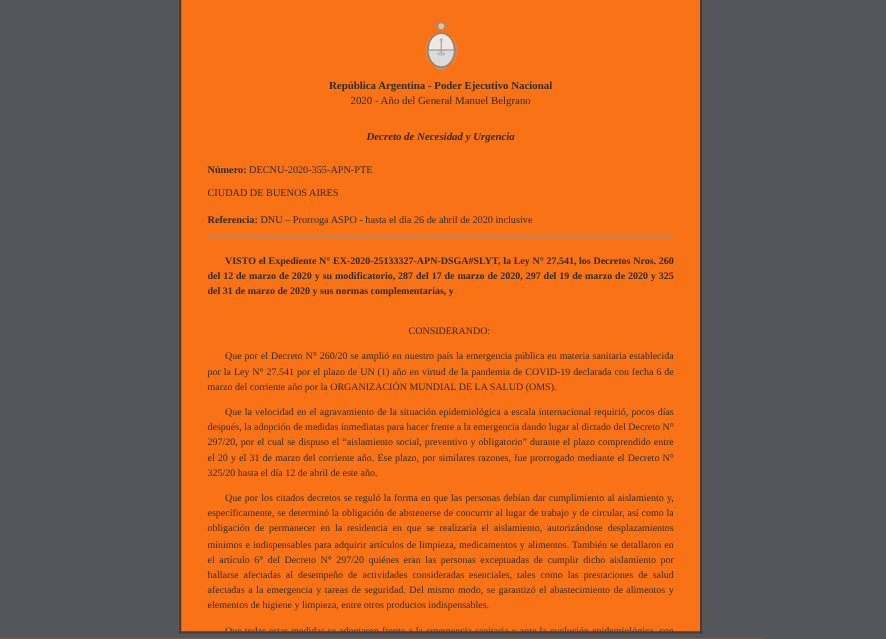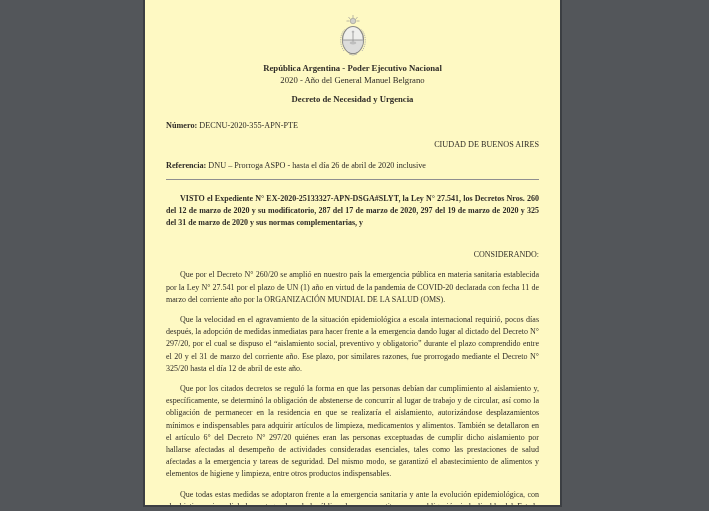--- a/index.html
+++ b/index.html
@@ -7,45 +7,45 @@
     width: 709px; height: 511px;
     background: #53565A;
     font-family: "Liberation Serif", serif;
     color: #302d28;
     overflow: hidden;
   }
   .stage { position: relative; width: 709px; height: 511px; }
   .page {
     position: absolute; left: 143px; top: 0;
     width: 419px; height: 507px;
-    background: #fef9c3;
+    background: #f97316;
     border-left: 2px solid #3c3f43;
     border-right: 2px solid #3c3f43;
     border-bottom: 2px solid #3c3f43;
     box-sizing: border-box;
     padding: 12px 21px 0 21px;
     overflow: hidden;
   }
   .center { text-align: center; }
   .arms { width: 34px; height: 46px; margin: 2px auto 0 auto; display: block; }
   .org   { font-weight: bold; font-size: 8.7px; line-height: 11px; margin-top: 3px; }
   .year  { font-size: 8.7px; line-height: 11px; margin-top: 1px; }
-  .doctype { font-weight: bold; font-size: 8.7px; line-height: 11px; margin-top: 8px; }
+  .doctype { font-weight: bold; font-size: 8.7px; line-height: 11px; margin-top: 18px; font-style: italic; }
   .numero { font-size: 8.2px; margin-top: 16px; }
   .label { font-weight: bold; }
-  .placedate { text-align: right; font-size: 8.2px; line-height: 11.5px; margin-top: 9px; }
+  .placedate { font-size: 8.2px; line-height: 11.5px; margin-top: 9px; }
   .ref { font-size: 8.2px; margin-top: 10px; }
   .divider { border: none; border-top: 1px solid #8f8f8f; margin: 9px 0 0 0; height: 0; }
   .doc-body p {
     font-size: 8px; line-height: 12.2px;
     text-align: justify; text-indent: 14px;
     margin: 8px 0 0 0;
   }
   .doc-body p.visto { margin-top: 13px; font-weight: bold; }
-  .doc-body p.considerando { margin-top: 20px; text-align: right; font-family: Liberation Serif, serif; }
+  .doc-body p.considerando { margin-top: 20px; text-align: center; font-family: Liberation Serif, serif; }
 </style>
 </head>
 <body>
 
 <div class="stage">
   <div class="page">
 
     <svg class="arms" viewBox="0 0 60 92" xmlns="http://www.w3.org/2000/svg">
       <g stroke="#8d8d8d" stroke-width="1.4" opacity="0.85">
         <line x1="30" y1="2" x2="30" y2="8"></line>
@@ -82,20 +82,20 @@
     <div class="ref">
       <span class="label">Referencia:</span>
       <span>DNU – Prorroga ASPO - hasta el día 26 de abril de 2020 inclusive</span>
     </div>
 
     <hr class="divider">
 
     <div class="doc-body">
       <p class="visto">VISTO el Expediente N° EX-2020-25133327-APN-DSGA#SLYT, la Ley N° 27.541, los Decretos Nros. 260 del 12 de marzo de 2020 y su modificatorio, 287 del 17 de marzo de 2020, 297 del 19 de marzo de 2020 y 325 del 31 de marzo de 2020 y sus normas complementarias, y</p>
       <p class="considerando">CONSIDERANDO:</p>
-      <p>Que por el Decreto N° 260/20 se amplió en nuestro país la emergencia pública en materia sanitaria establecida por la Ley N° 27.541 por el plazo de UN (1) año en virtud de la pandemia de COVID-20 declarada con fecha 11 de marzo del corriente año por la ORGANIZACIÓN MUNDIAL DE LA SALUD (OMS).</p>
+      <p>Que por el Decreto N° 260/20 se amplió en nuestro país la emergencia pública en materia sanitaria establecida por la Ley N° 27.541 por el plazo de UN (1) año en virtud de la pandemia de COVID-19 declarada con fecha 6 de marzo del corriente año por la ORGANIZACIÓN MUNDIAL DE LA SALUD (OMS).</p>
       <p>Que la velocidad en el agravamiento de la situación epidemiológica a escala internacional requirió, pocos días después, la adopción de medidas inmediatas para hacer frente a la emergencia dando lugar al dictado del Decreto N° 297/20, por el cual se dispuso el “aislamiento social, preventivo y obligatorio” durante el plazo comprendido entre el 20 y el 31 de marzo del corriente año. Ese plazo, por similares razones, fue prorrogado mediante el Decreto N° 325/20 hasta el día 12 de abril de este año.</p>
       <p>Que por los citados decretos se reguló la forma en que las personas debían dar cumplimiento al aislamiento y, específicamente, se determinó la obligación de abstenerse de concurrir al lugar de trabajo y de circular, así como la obligación de permanecer en la residencia en que se realizaría el aislamiento, autorizándose desplazamientos mínimos e indispensables para adquirir artículos de limpieza, medicamentos y alimentos. También se detallaron en el artículo 6° del Decreto N° 297/20 quiénes eran las personas exceptuadas de cumplir dicho aislamiento por hallarse afectadas al desempeño de actividades consideradas esenciales, tales como las prestaciones de salud afectadas a la emergencia y tareas de seguridad. Del mismo modo, se garantizó el abastecimiento de alimentos y elementos de higiene y limpieza, entre otros productos indispensables.</p>
       <p>Que todas estas medidas se adoptaron frente a la emergencia sanitaria y ante la evolución epidemiológica, con el objetivo primordial de proteger la salud pública, lo que constituye una obligación indeclinable del Estado Nacional.</p>
     </div>
 
   </div>
 </div>
 
 </body></html>

